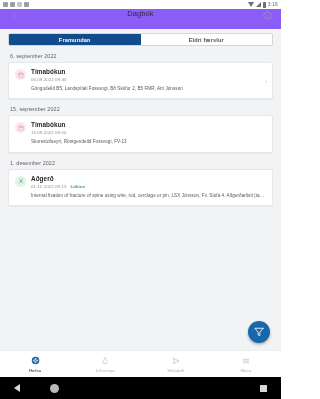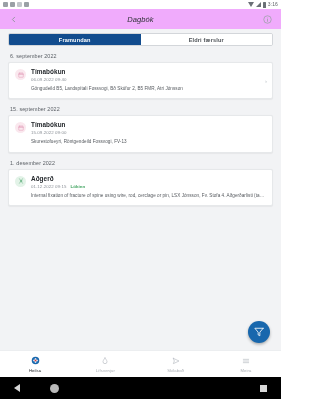--- a/index.html
+++ b/index.html
@@ -54,27 +54,25 @@
   .sb-time {
     font-size: 5px;
     color: #5f6368;
     letter-spacing: 0.1px;
     line-height: 1;
   }
 
   
   .appbar {
     height: 20px;
-    background: #f0abfc;
-    display: flex;
-    align-items: center;
+    background: #8b5cf6;
+    display: flex;
     padding: 0 7px;
     flex: 0 0 auto;
     position: relative;
-    font-style: italic;
   }
   .back-btn {
     width: 13px; height: 13px;
     display: flex; align-items: center; justify-content: center;
     cursor: pointer;
   }
   .back-btn svg { display: block; }
   .appbar-title {
     position: absolute;
     left: 0; right: 0;

